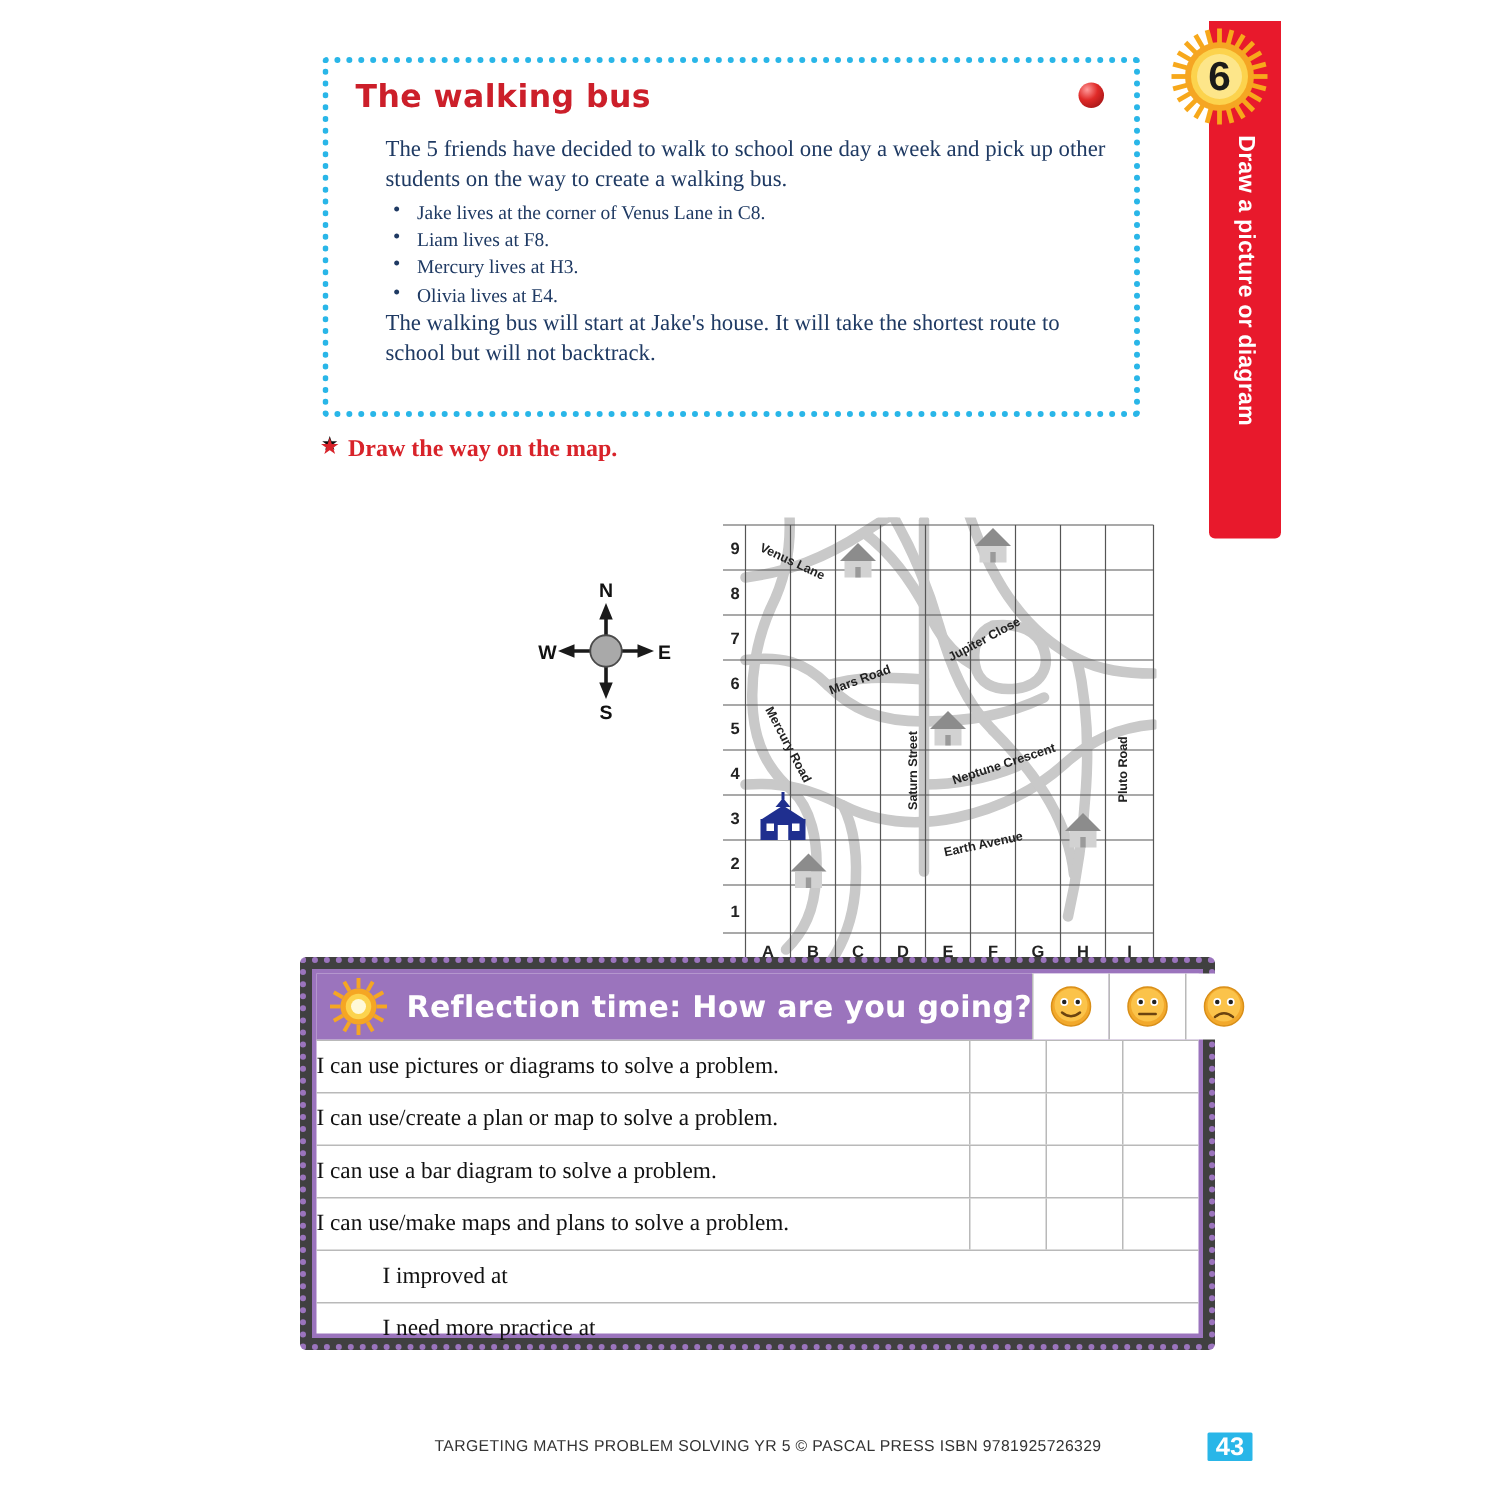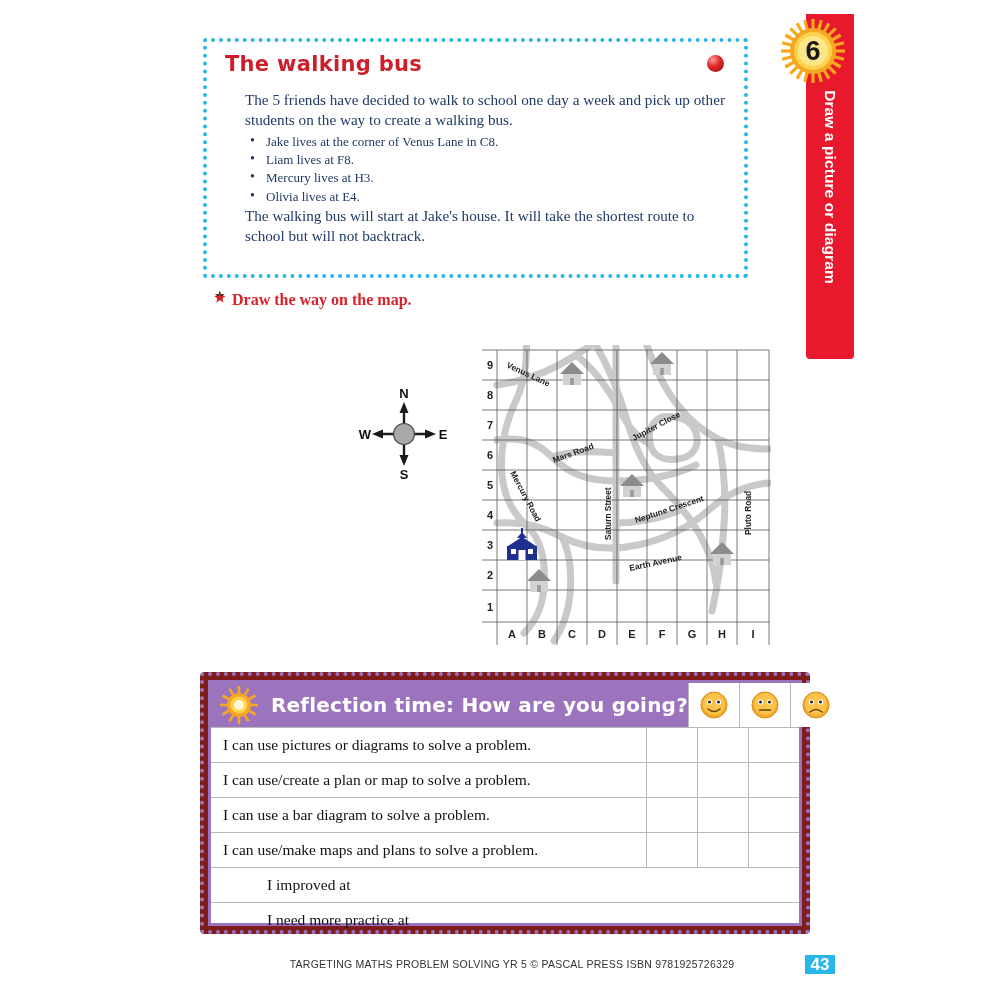--- a/index.html
+++ b/index.html
@@ -27,21 +27,21 @@
   }
   #unit-badge .sun{position:absolute;inset:0;}
   #unit-badge .num{
     position:absolute;left:0;top:0;width:66px;height:66px;
     display:flex;align-items:center;justify-content:center;
     font-size:27px;font-weight:bold;color:#1a1a1a;
   }
 
   
   #problem-box{
-    position:absolute;left:203px;top:38px;width:545px;height:240px;
+    position:absolute;left:215px;top:38px;width:545px;height:240px;
     background:#ffffff;
     border:4px dotted #29b6e8;
     border-radius:3px;
     box-sizing:border-box;
   }
   #problem-title{
     position:absolute;left:18px;top:10px;
     color:#cc1f2a;font-size:21px;font-weight:bold;
     font-family:"DejaVu Sans", sans-serif;
     letter-spacing:.3px;
@@ -77,44 +77,44 @@
   .task.red .star{color:#d8232a;}
 
   
   #compass{position:absolute;left:358px;top:388px;width:92px;height:92px;}
 
   
   #map{position:absolute;left:466px;top:345px;width:305px;height:305px;}
 
   
   #reflection{
-    position:absolute;left:200px;top:672px;width:610px;height:262px;
+    position:absolute;left:200px;top:638px;width:610px;height:262px;
     border:4px dotted #9b74bd;border-radius:4px;box-sizing:border-box;
-    background:#7f1d1d;
+    background:#404040;
   }
   #reflection-inner{
     position:absolute;left:4px;top:4px;right:4px;bottom:4px;
     border:3px solid #9b74bd;box-sizing:border-box;background:#fff;
   }
   #reflect-head{
     position:relative;height:44px;background:#9b74bd;display:flex;align-items:center;
   }
   #reflect-sun{width:40px;height:40px;margin-left:8px;flex:0 0 auto;}
   #reflect-title{
     color:#ffffff;font-size:20px;font-weight:bold;margin-left:12px;
     font-family:"DejaVu Sans", sans-serif;letter-spacing:.2px;white-space:nowrap;
   }
   .face-cell{
     width:50px;height:44px;background:#fff;border-left:1px solid #b9b9b9;
     display:flex;align-items:center;justify-content:center;flex:0 0 auto;
   }
   #face-wrap{margin-left:auto;display:flex;height:44px;}
   .rrow{display:flex;border-top:1px solid #b9b9b9;height:34px;}
   .rtext{
-    flex:1 1 auto;display:flex;align-items:center;padding-left:12px;
+    flex:1 1 auto;display:flex;align-items:center;
     font-family:"Liberation Serif", serif;font-size:15.5px;color:#111;
   }
   .rbox{width:50px;border-left:1px solid #b9b9b9;flex:0 0 auto;}
   .rrow.wide .rtext{flex:1 1 auto;margin-left:44px;}
 
   
   #footer{
     position:absolute;left:12px;top:958px;width:1000px;text-align:center;
     font-size:10.5px;color:#333;letter-spacing:.25px;
   }

